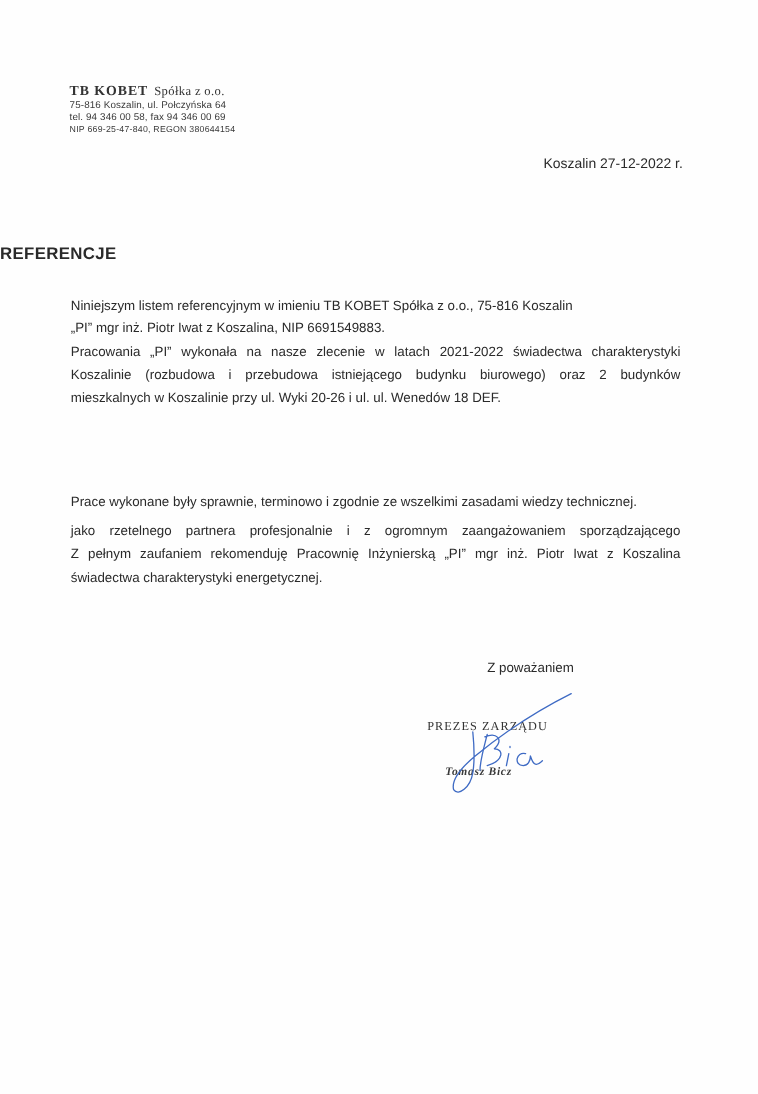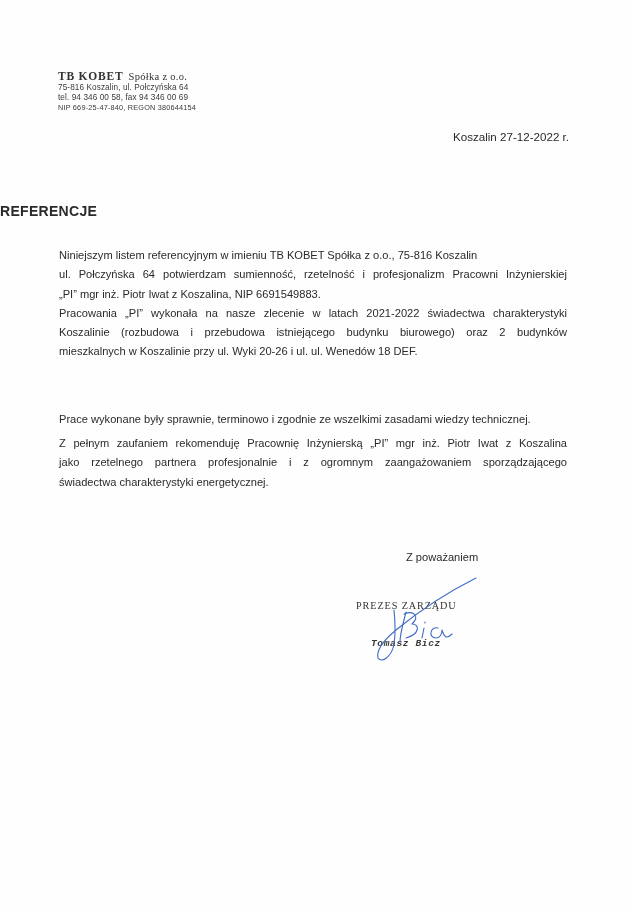--- a/index.html
+++ b/index.html
@@ -122,21 +122,21 @@
       font-family: "Liberation Serif", serif;
       font-size: 10.2px;
       letter-spacing: 0.9px;
       color: #333333;
       white-space: nowrap;
     }
     .sig-name {
       position: absolute;
       left: 15px;
       top: 38px;
-      font-family: Liberation Mono, monospace;
+      font-family: Liberation Serif, serif;
       font-style: italic;
       font-weight: bold;
       font-size: 9.6px;
       letter-spacing: 0.6px;
       color: #3a3a3a;
       white-space: nowrap;
     }
     .sig-scribble {
       position: absolute;
       left: -8px;
@@ -159,34 +159,33 @@
     <div class="lh-line">tel. 94 346 00 58, fax 94 346 00 69</div>
     <div class="lh-line small">NIP 669-25-47-840, REGON 380644154</div>
   </div>
 
   <div class="date">Koszalin 27-12-2022 r.</div>
 
   <div class="title">REFERENCJE</div>
 
   <div class="body-text p1">
     <span class="line">Niniejszym listem referencyjnym w imieniu  TB KOBET Spółka z o.o., 75-816 Koszalin</span>
-    <span class="line justify">ul. Połczyńska 64 potwierdzam sumienność, rzetelność i profesjonalizm Pracowni Inżynierskiej</span>
     <span class="line">„PI” mgr inż. Piotr Iwat z Koszalina, NIP 6691549883.</span>
     <span class="line justify">Pracowania „PI” wykonała na nasze zlecenie w latach 2021-2022 świadectwa charakterystyki</span>
     <span class="line justify">Koszalinie (rozbudowa i przebudowa istniejącego budynku biurowego) oraz 2 budynków</span>
     <span class="line">mieszkalnych w Koszalinie przy ul. Wyki 20-26 i ul. ul. Wenedów 18 DEF.</span>
   </div>
 
   <div class="body-text p2">
     <span class="line">Prace wykonane były sprawnie, terminowo i zgodnie ze wszelkimi zasadami wiedzy technicznej.</span>
   </div>
 
   <div class="body-text p3">
+    <span class="line justify">jako rzetelnego partnera profesjonalnie i z ogromnym zaangażowaniem sporządzającego</span>
     <span class="line justify">Z pełnym zaufaniem rekomenduję Pracownię Inżynierską „PI” mgr inż. Piotr Iwat z Koszalina</span>
-    <span class="line justify">jako rzetelnego partnera profesjonalnie i z ogromnym zaangażowaniem sporządzającego</span>
     <span class="line">świadectwa charakterystyki energetycznej.</span>
   </div>
 
   <div class="closing">Z poważaniem</div>
 
   <div class="signature-block">
     <div class="sig-role">PREZES ZARZĄDU</div>
     <div class="sig-name">Tomasz Bicz</div>
     <svg class="sig-scribble" viewBox="0 0 150 95">
       <g fill="none" stroke-width="1.1" stroke-linecap="round" stroke-linejoin="round" id="sig-paths" stroke="#3f6bc4">

